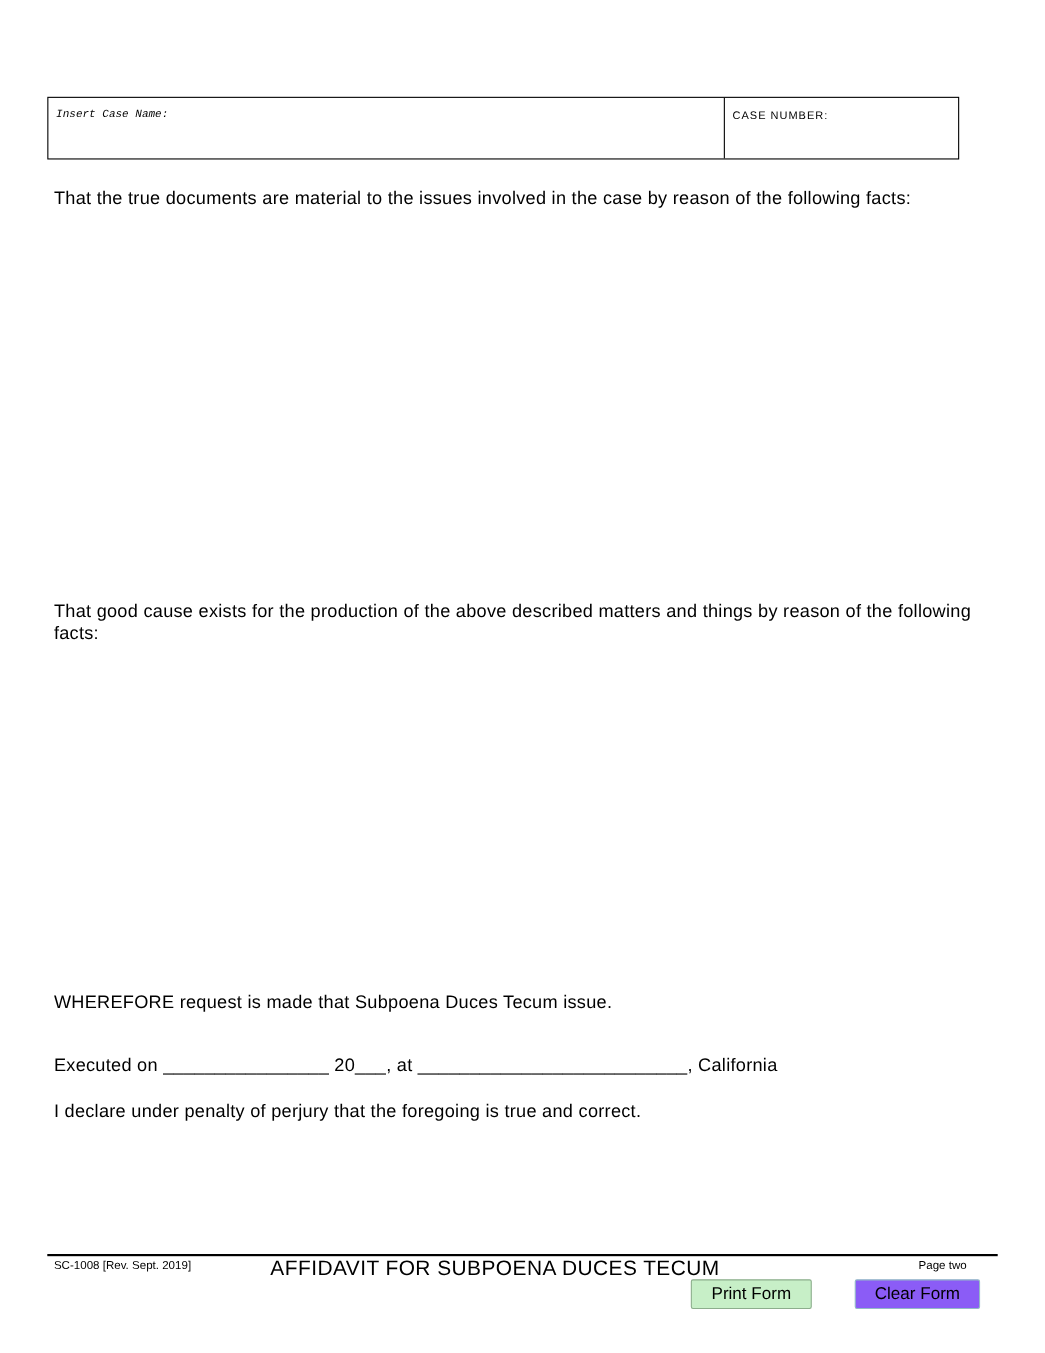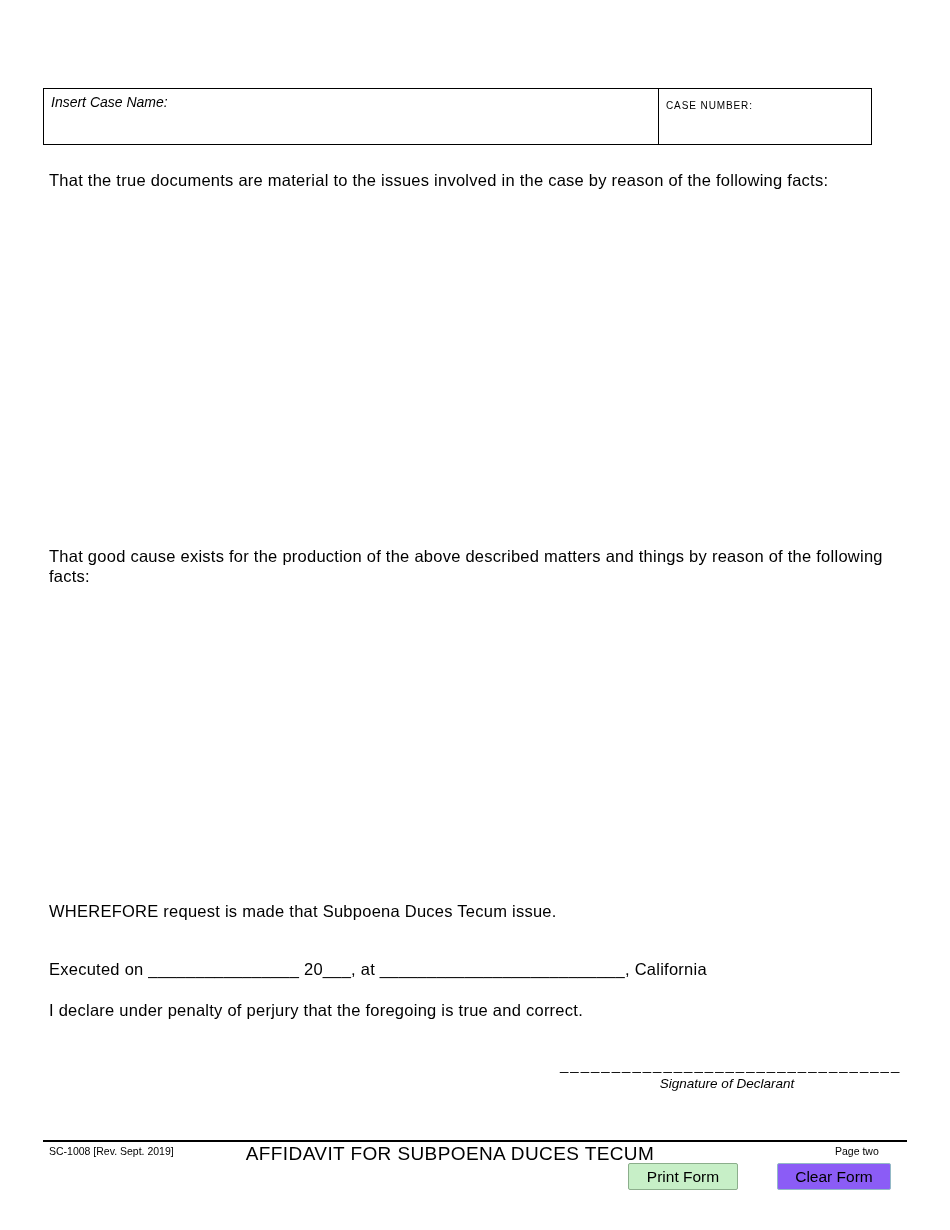--- a/index.html
+++ b/index.html
@@ -19,21 +19,21 @@
     position: absolute;
     left: 43px;
     top: 88px;
     width: 829px;
     height: 57px;
     display: flex;
     border: 1.6px solid #000;
   }
   .case-name-cell { flex: 1; padding: 4px 7px; }
   .case-number-cell { width: 213px; border-left: 1.6px solid #000; padding: 6px 7px; }
-  .case-name-label { font-style: italic; font-size: 14px; }
+  .case-name-label { font-style: italic; font-size: 10px; font-family: Liberation Mono, monospace; }
   .case-number-label { font-size: 10px; letter-spacing: 0.9px; }
 
   
   .para {
     position: absolute;
     left: 49px;
     font-size: 16.5px;
     line-height: 20px;
     letter-spacing: 0.25px;
   }
@@ -107,24 +107,20 @@
   <div class="para para-materiality">That the true documents are material to the issues involved in the case by reason of the following facts:</div>
 
   <div class="para para-good-cause">That good cause exists for the production of the above described matters and things by reason of the following facts:</div>
 
   <div class="para para-wherefore">WHEREFORE request is made that Subpoena Duces Tecum issue.</div>
 
   <div class="para para-executed">Executed on ________________ 20___, at __________________________, California</div>
 
   <div class="para para-perjury">I declare under penalty of perjury that the foregoing is true and correct.</div>
 
-  <div class="sig-block">
-    <div class="sig-line">_________________________________</div>
-    <div class="sig-label">Signature of Declarant</div>
-  </div>
 
   <div class="footer-divider"></div>
 
   <div class="footer-left">SC-1008 [Rev. Sept. 2019]</div>
 
   <div class="footer-title">AFFIDAVIT FOR SUBPOENA DUCES TECUM</div>
 
   <div class="footer-right">Page two</div>
 
   <button class="btn btn-print" style="background-color: rgb(199, 239, 199);">Print Form</button>

